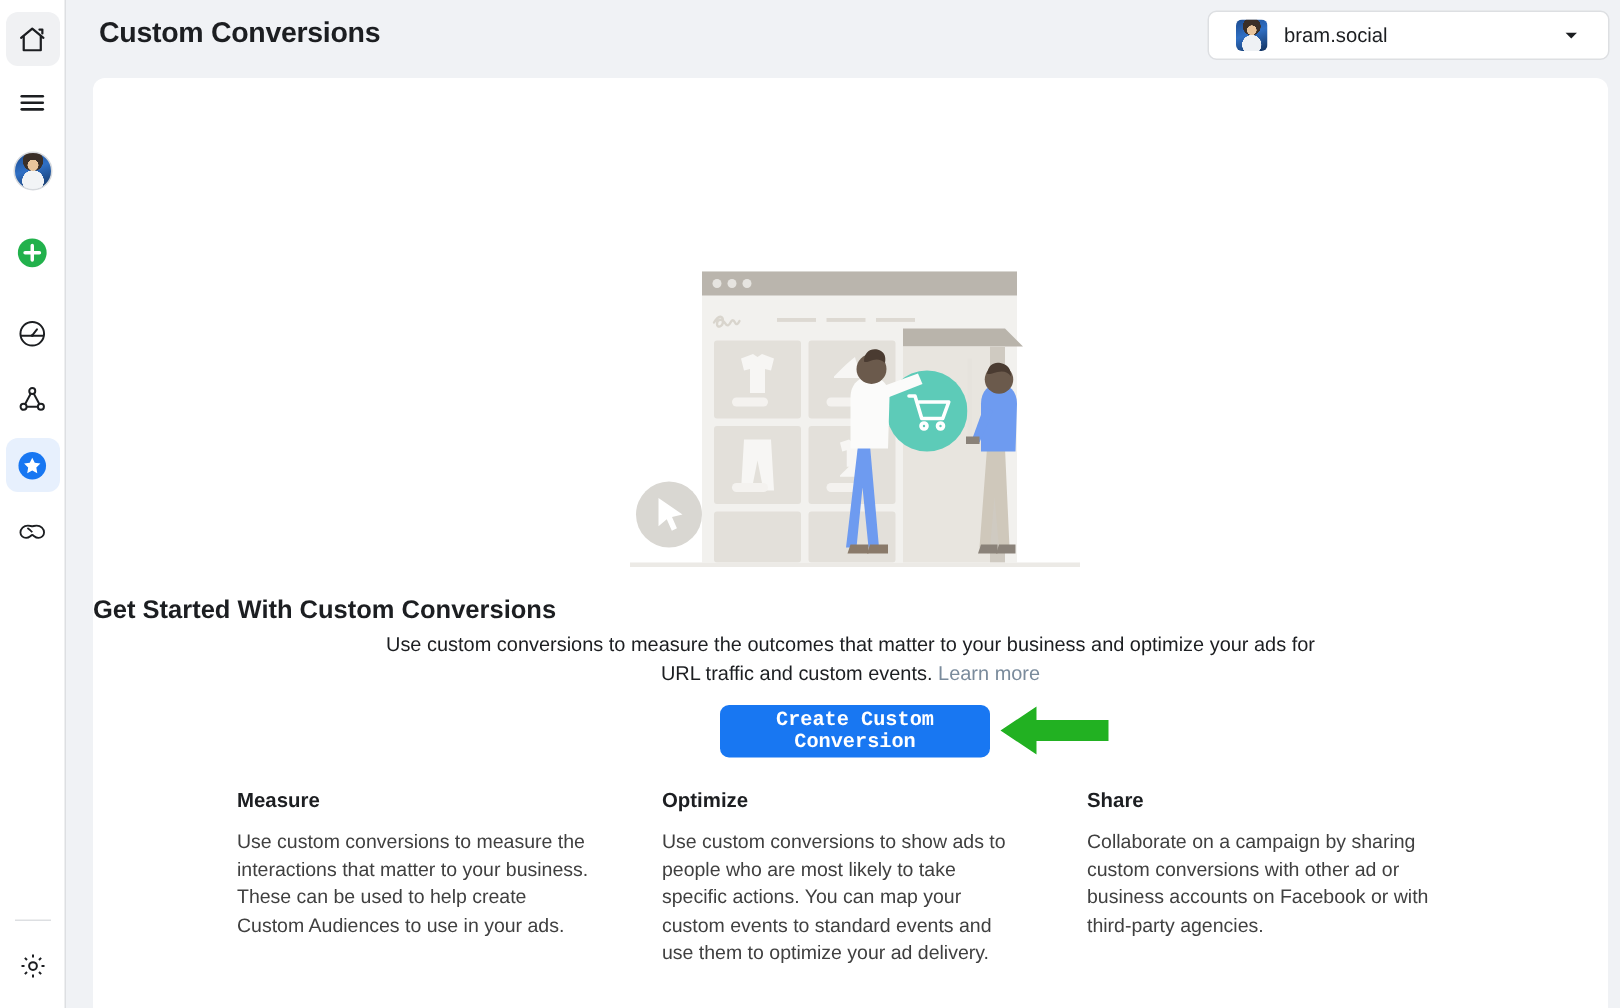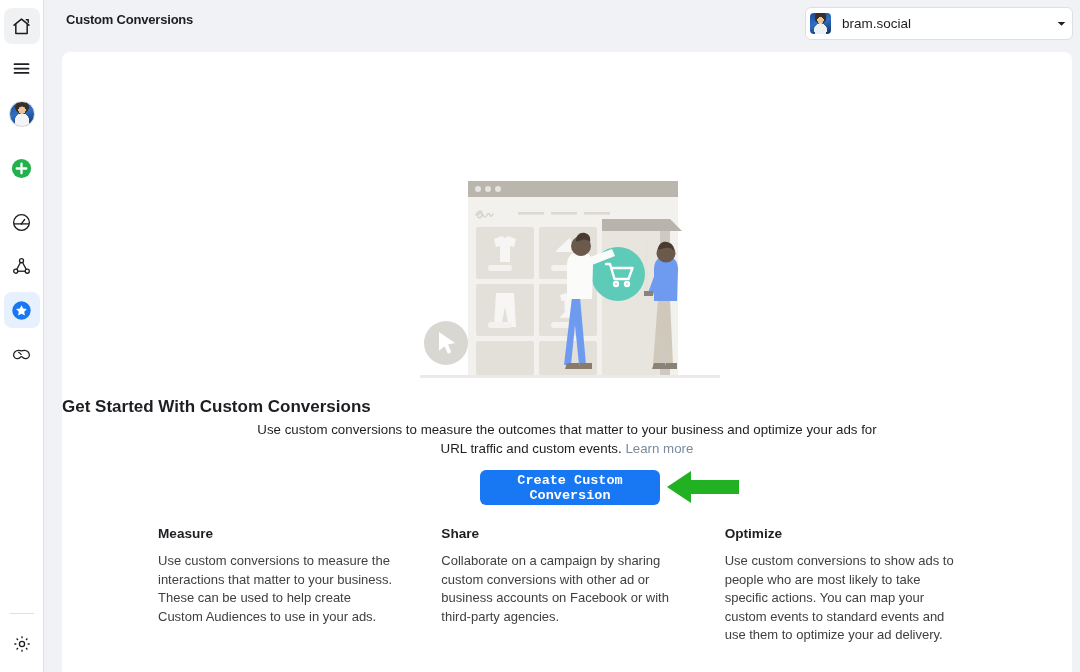--- a/index.html
+++ b/index.html
@@ -42,28 +42,28 @@
       radial-gradient(circle at 50% 34%, #e8c49b 0 18%, transparent 19%),
       radial-gradient(circle at 50% 78%, #f2f4f6 0 32%, transparent 33%),
       radial-gradient(circle at 50% 22%, #3a2f28 0 30%, transparent 31%),
       linear-gradient(160deg, #1b4a8e 0%, #2f6fc4 45%, #13325e 100%);
     border: 1px solid #d6d9dd;
   }
 
   
   #page-title {
     position: absolute; left: 66px; top: 12px;
-    font-size: 13px; font-weight: bold; color: #1c1e21;
+    font-size: 19px; font-weight: bold; color: #1c1e21;
     letter-spacing: -0.2px;
   }
   #account-select {
     position: absolute; left: 805px; top: 7px;
     width: 268px; height: 33px;
     background: #ffffff; border: 1px solid #dddfe2; border-radius: 6px;
-    display: flex; align-items: center; padding: 0 4px;
+    display: flex; align-items: center; padding: 0 18px;
   }
   #account-select .acc-avatar {
     width: 21px; height: 21px; border-radius: 4px; flex: none;
     background:
       radial-gradient(circle at 50% 34%, #e8c49b 0 18%, transparent 19%),
       radial-gradient(circle at 50% 80%, #eef1f4 0 32%, transparent 33%),
       radial-gradient(circle at 50% 22%, #3a2f28 0 30%, transparent 31%),
       linear-gradient(160deg, #1b4a8e 0%, #2f6fc4 45%, #13325e 100%);
   }
   #account-select .acc-name {
@@ -301,23 +301,23 @@
   </svg>
 
   <div id="features">
 
     <div class="feature">
       <div class="feature-title">Measure</div>
       <div class="feature-body">Use custom conversions to measure the interactions that matter to your business. These can be used to help create Custom Audiences to use in your ads.</div>
     </div>
 
     <div class="feature">
+      <div class="feature-title">Optimize</div>
+      <div class="feature-body">Use custom conversions to show ads to people who are most likely to take specific actions. You can map your custom events to standard events and use them to optimize your ad delivery.</div>
+    </div>
+
+    <div class="feature">
       <div class="feature-title">Share</div>
       <div class="feature-body">Collaborate on a campaign by sharing custom conversions with other ad or business accounts on Facebook or with third-party agencies.</div>
     </div>
 
-    <div class="feature">
-      <div class="feature-title">Optimize</div>
-      <div class="feature-body">Use custom conversions to show ads to people who are most likely to take specific actions. You can map your custom events to standard events and use them to optimize your ad delivery.</div>
-    </div>
-
   </div>
 </div>
 
 </body></html>

